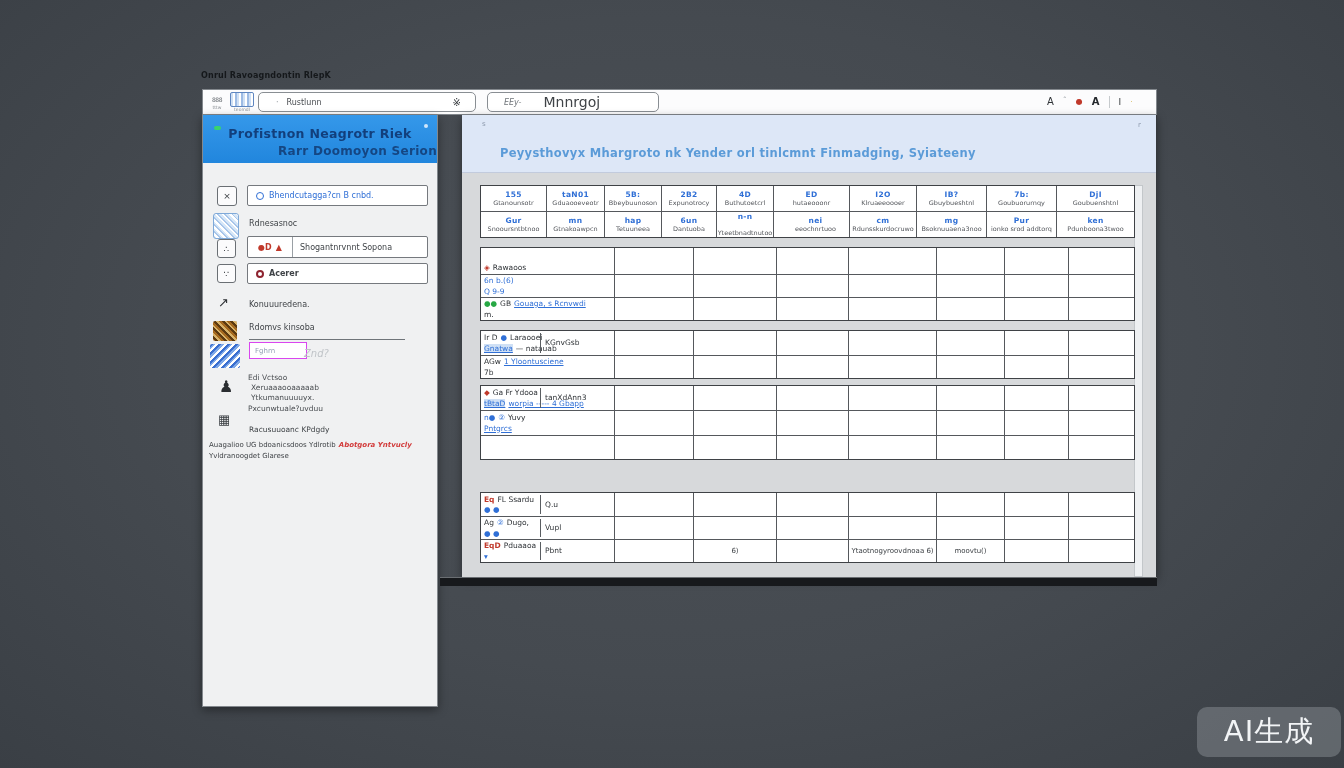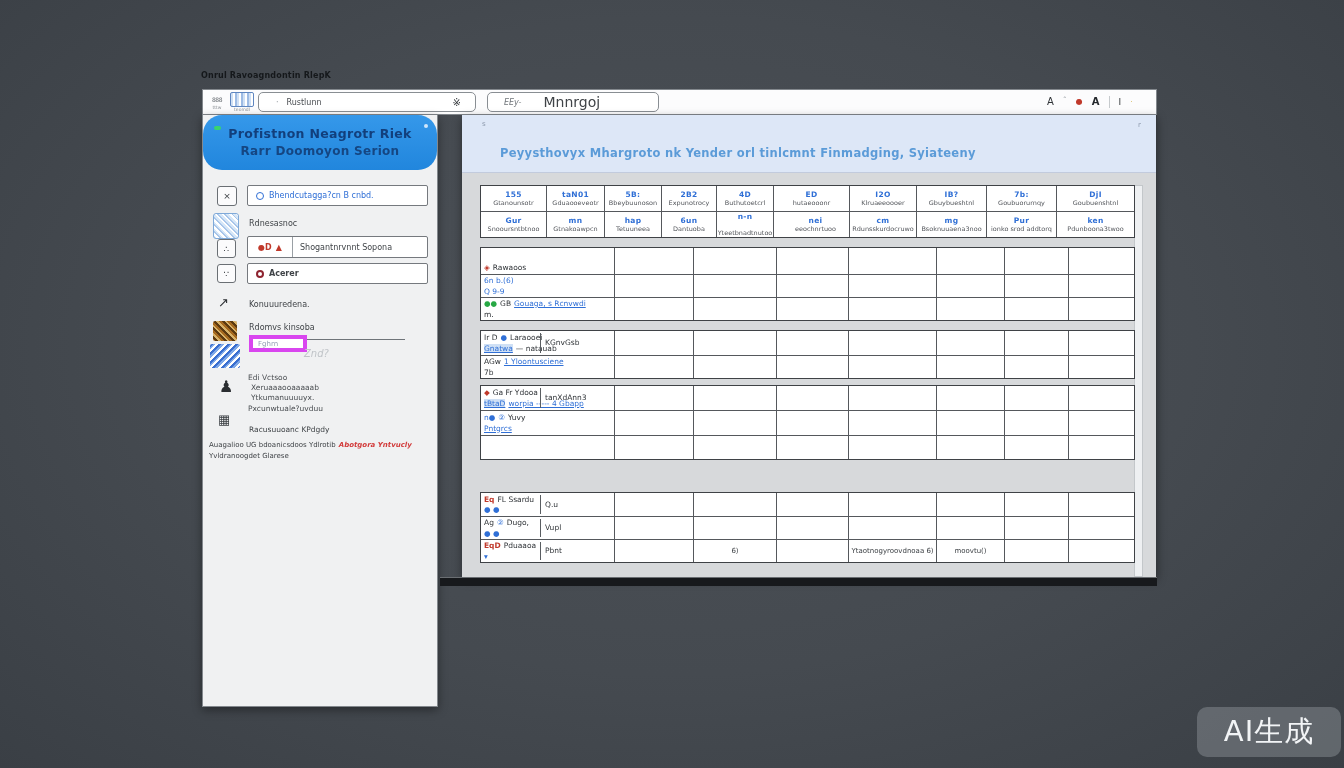--- a/index.html
+++ b/index.html
@@ -41,25 +41,25 @@
   .tbr-dot{font-size:8px;color:#c0392b;}
   .tbr-a2{font-size:10px;font-weight:bold;color:#24282c;}
   .tbr-sep{display:inline-block;width:1px;height:12px;background:#c6cacd;}
   .tbr-pin{font-size:9px;color:#34383c;}
   .tbr-o{font-size:7px;color:#c9a227;}
 
   
   #sidebar{left:202px;top:115px;width:236px;height:592px;background:#f0f1f2;
     border:1px solid #83888d;border-top:none;box-sizing:border-box;
     box-shadow:0 3px 9px rgba(0,0,0,.4);}
-  #sb-header{position:absolute;left:0;top:0;width:100%;height:55px;
-    background:linear-gradient(#3598ea,#2186dd);border-radius:19px;}
+  #sb-header{position:absolute;left:0;top:0;width:100%;height:48px;
+    background:linear-gradient(#3598ea,#2186dd);}
   #sb-title1{position:absolute;left:0;top:11px;width:100%;text-align:center;
     font-size:12.5px;font-weight:bold;color:#123f7c;letter-spacing:.3px;}
-  #sb-title2{position:absolute;left:0;top:29px;width:100%;text-align:center;
+  #sb-title2{position:absolute;left:0;top:29px;width:100%;text-align:right;
     font-size:12px;font-weight:bold;color:#154682;letter-spacing:.3px;}
   #sb-dot-green{position:absolute;left:11px;top:11px;width:7px;height:4px;border-radius:2px;background:#39d46e;}
   #sb-dot-light{position:absolute;right:9px;top:9px;width:4px;height:4px;border-radius:50%;background:#cfe6fb;}
 
   .sq-icon{border:1px solid #6a6f74;border-radius:3px;background:#fbfbfc;
     display:flex;align-items:center;justify-content:center;font-size:9px;color:#3a3e42;box-sizing:border-box;}
   .sb-box{background:#fff;border:1px solid #75797e;border-radius:2px;box-sizing:border-box;
     display:flex;align-items:center;font-size:8px;}
   .ring{display:inline-block;width:8px;height:8px;border-radius:50%;box-sizing:border-box;}
   .sb-label{font-size:8px;color:#3f4347;white-space:nowrap;}
@@ -83,21 +83,21 @@
   #sb-r4-box .ring{border:2px solid #8e2430;margin:0 5px 0 8px;}
   #sb-r4-box .txt{color:#3f4347;font-weight:bold;}
   #sb-r5-icon{left:15px;top:180px;font-size:13px;color:#2a2d31;}
   #sb-r5-label{left:46px;top:185px;}
   #sb-r6-icon{left:10px;top:206px;width:24px;height:20px;border-radius:2px;
     background:repeating-linear-gradient(45deg,#a66a1f 0 2px,#5c3a10 2px 4px,#d8b36a 4px 6px);}
   #sb-r6-label{left:46px;top:208px;}
   #sb-r6-line{left:46px;top:224px;width:156px;height:1px;background:#6f7479;}
   #sb-r7-icon{left:7px;top:229px;width:30px;height:24px;border-radius:2px;
     background:repeating-linear-gradient(-45deg,#3a6fd0 0 2px,#ffffff 2px 4px,#7fa9e8 4px 6px);}
-  #sb-r7-box{left:46px;top:220px;width:58px;height:17px;border:4px solid #d946ef;background:#fff;
+  #sb-r7-box{left:46px;top:227px;width:58px;height:17px;border:1px solid #d946ef;background:#fff;
     box-sizing:border-box;display:flex;align-items:center;}
   #sb-r7-box .txt{margin-left:5px;font-size:7px;color:#93a0b4;}
   #sb-r7-ghost{left:101px;top:233px;font-size:10px;font-style:italic;color:#c0c4c8;}
   #sb-r8-icon{left:16px;top:262px;font-size:16px;color:#2a2d31;}
   .sb-r8-line{font-size:7.5px;color:#4a4e52;white-space:nowrap;}
   #sb-r8-l1{left:45px;top:258px;}
   #sb-r8-l2{left:48px;top:268px;}
   #sb-r8-l3{left:48px;top:278px;}
   #sb-r8-l4{left:45px;top:289px;}
   #sb-r9-icon{left:15px;top:297px;font-size:13px;color:#3a3e42;}

